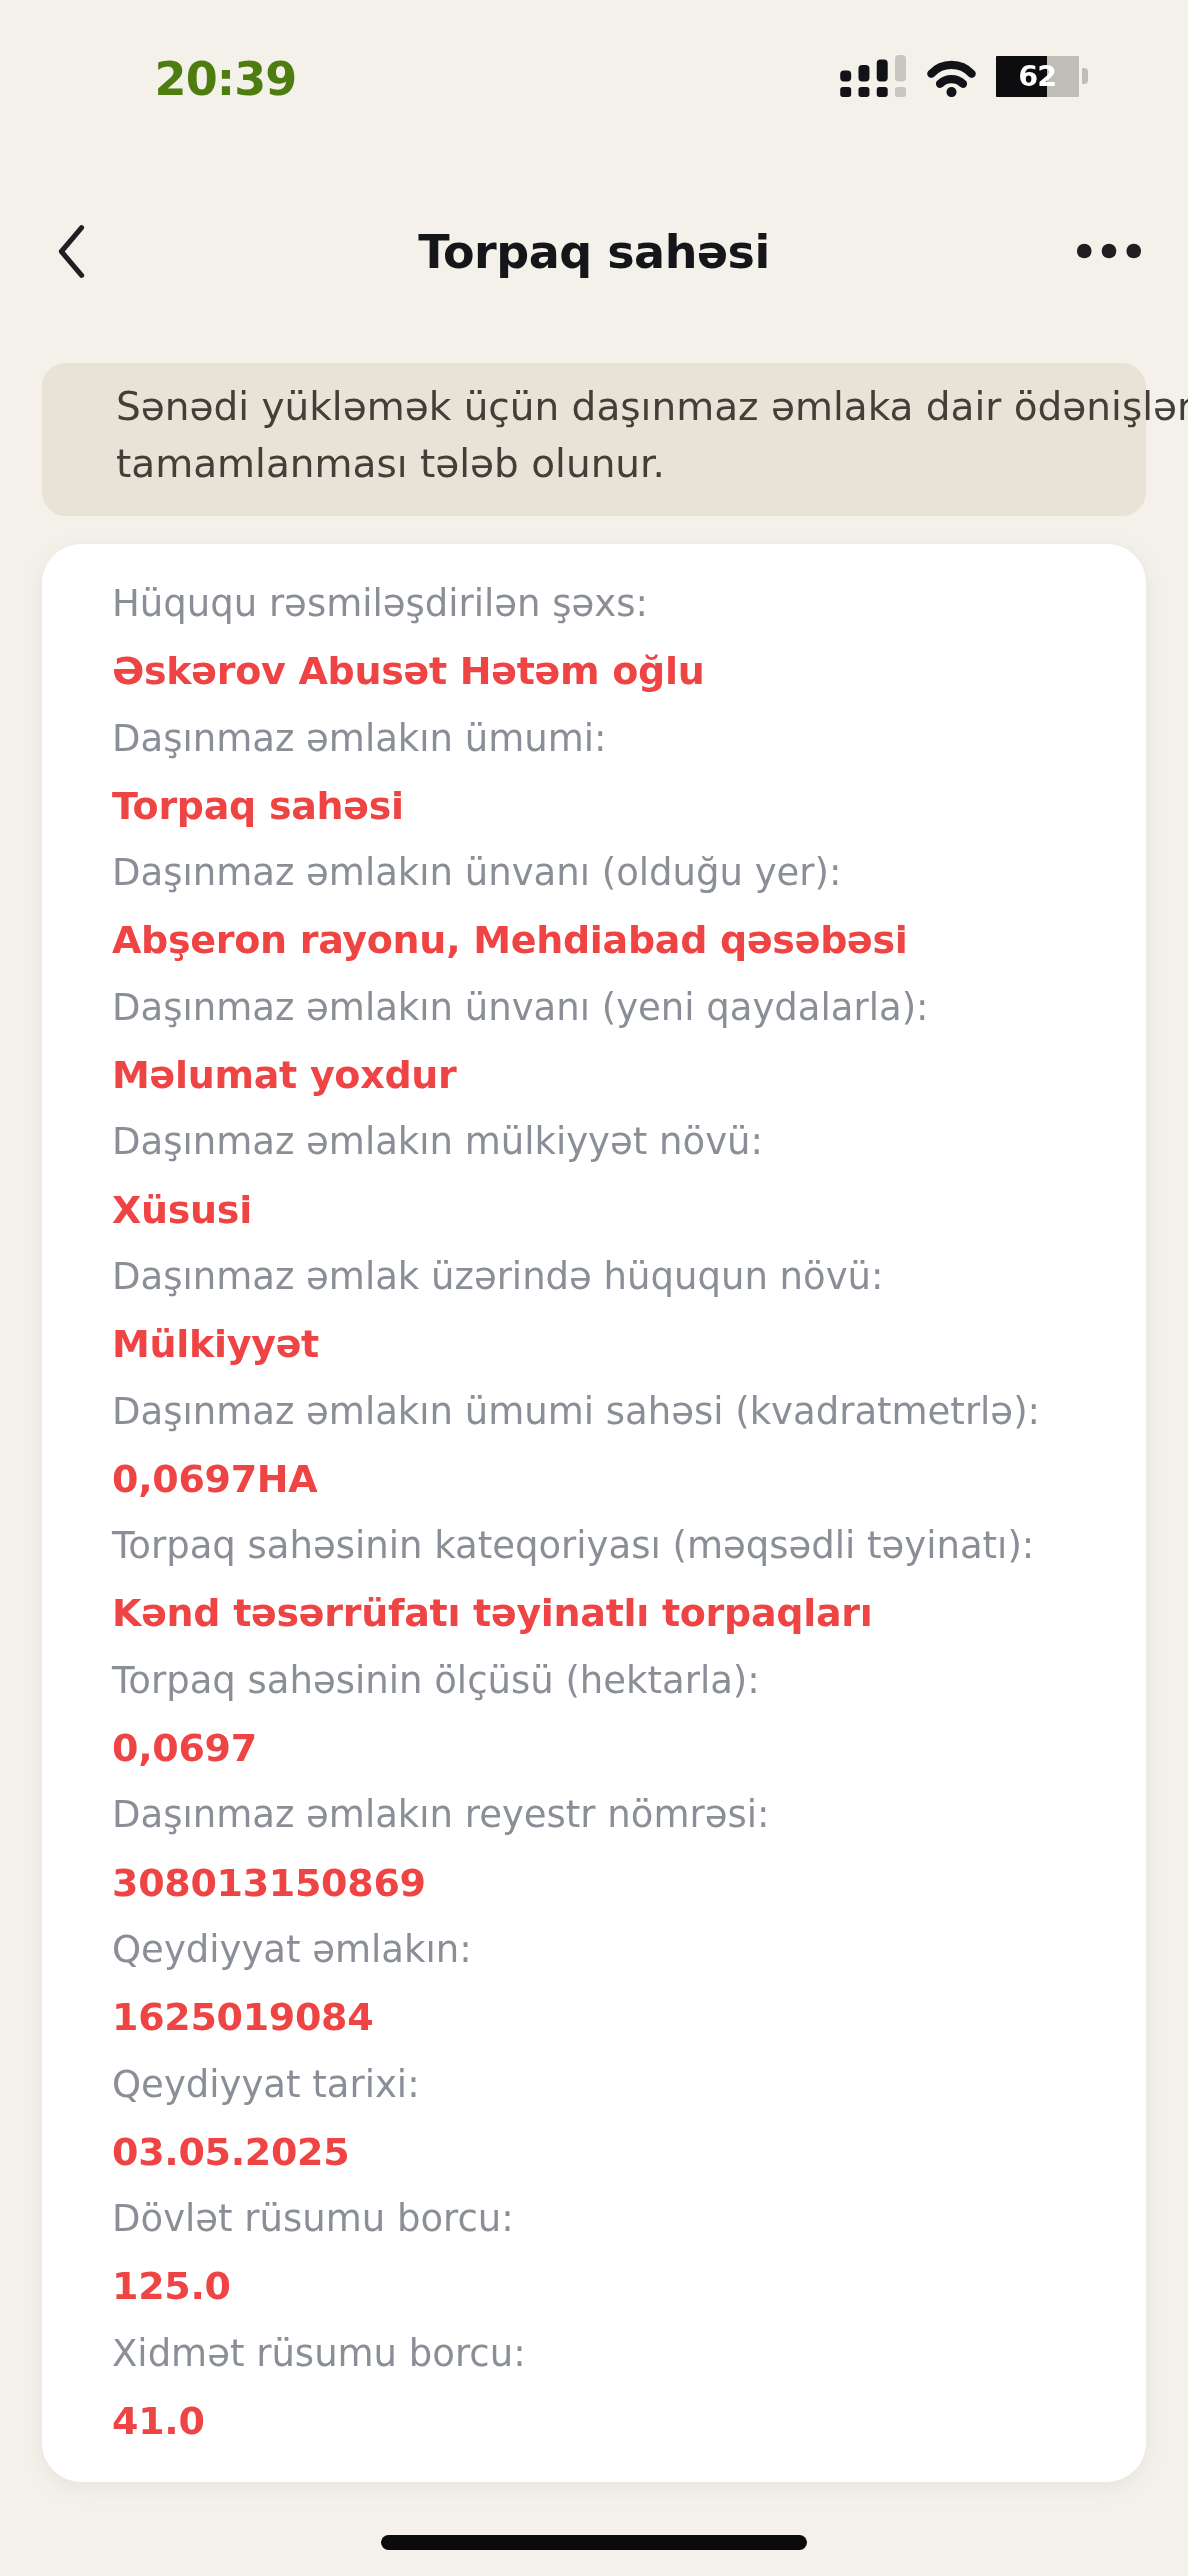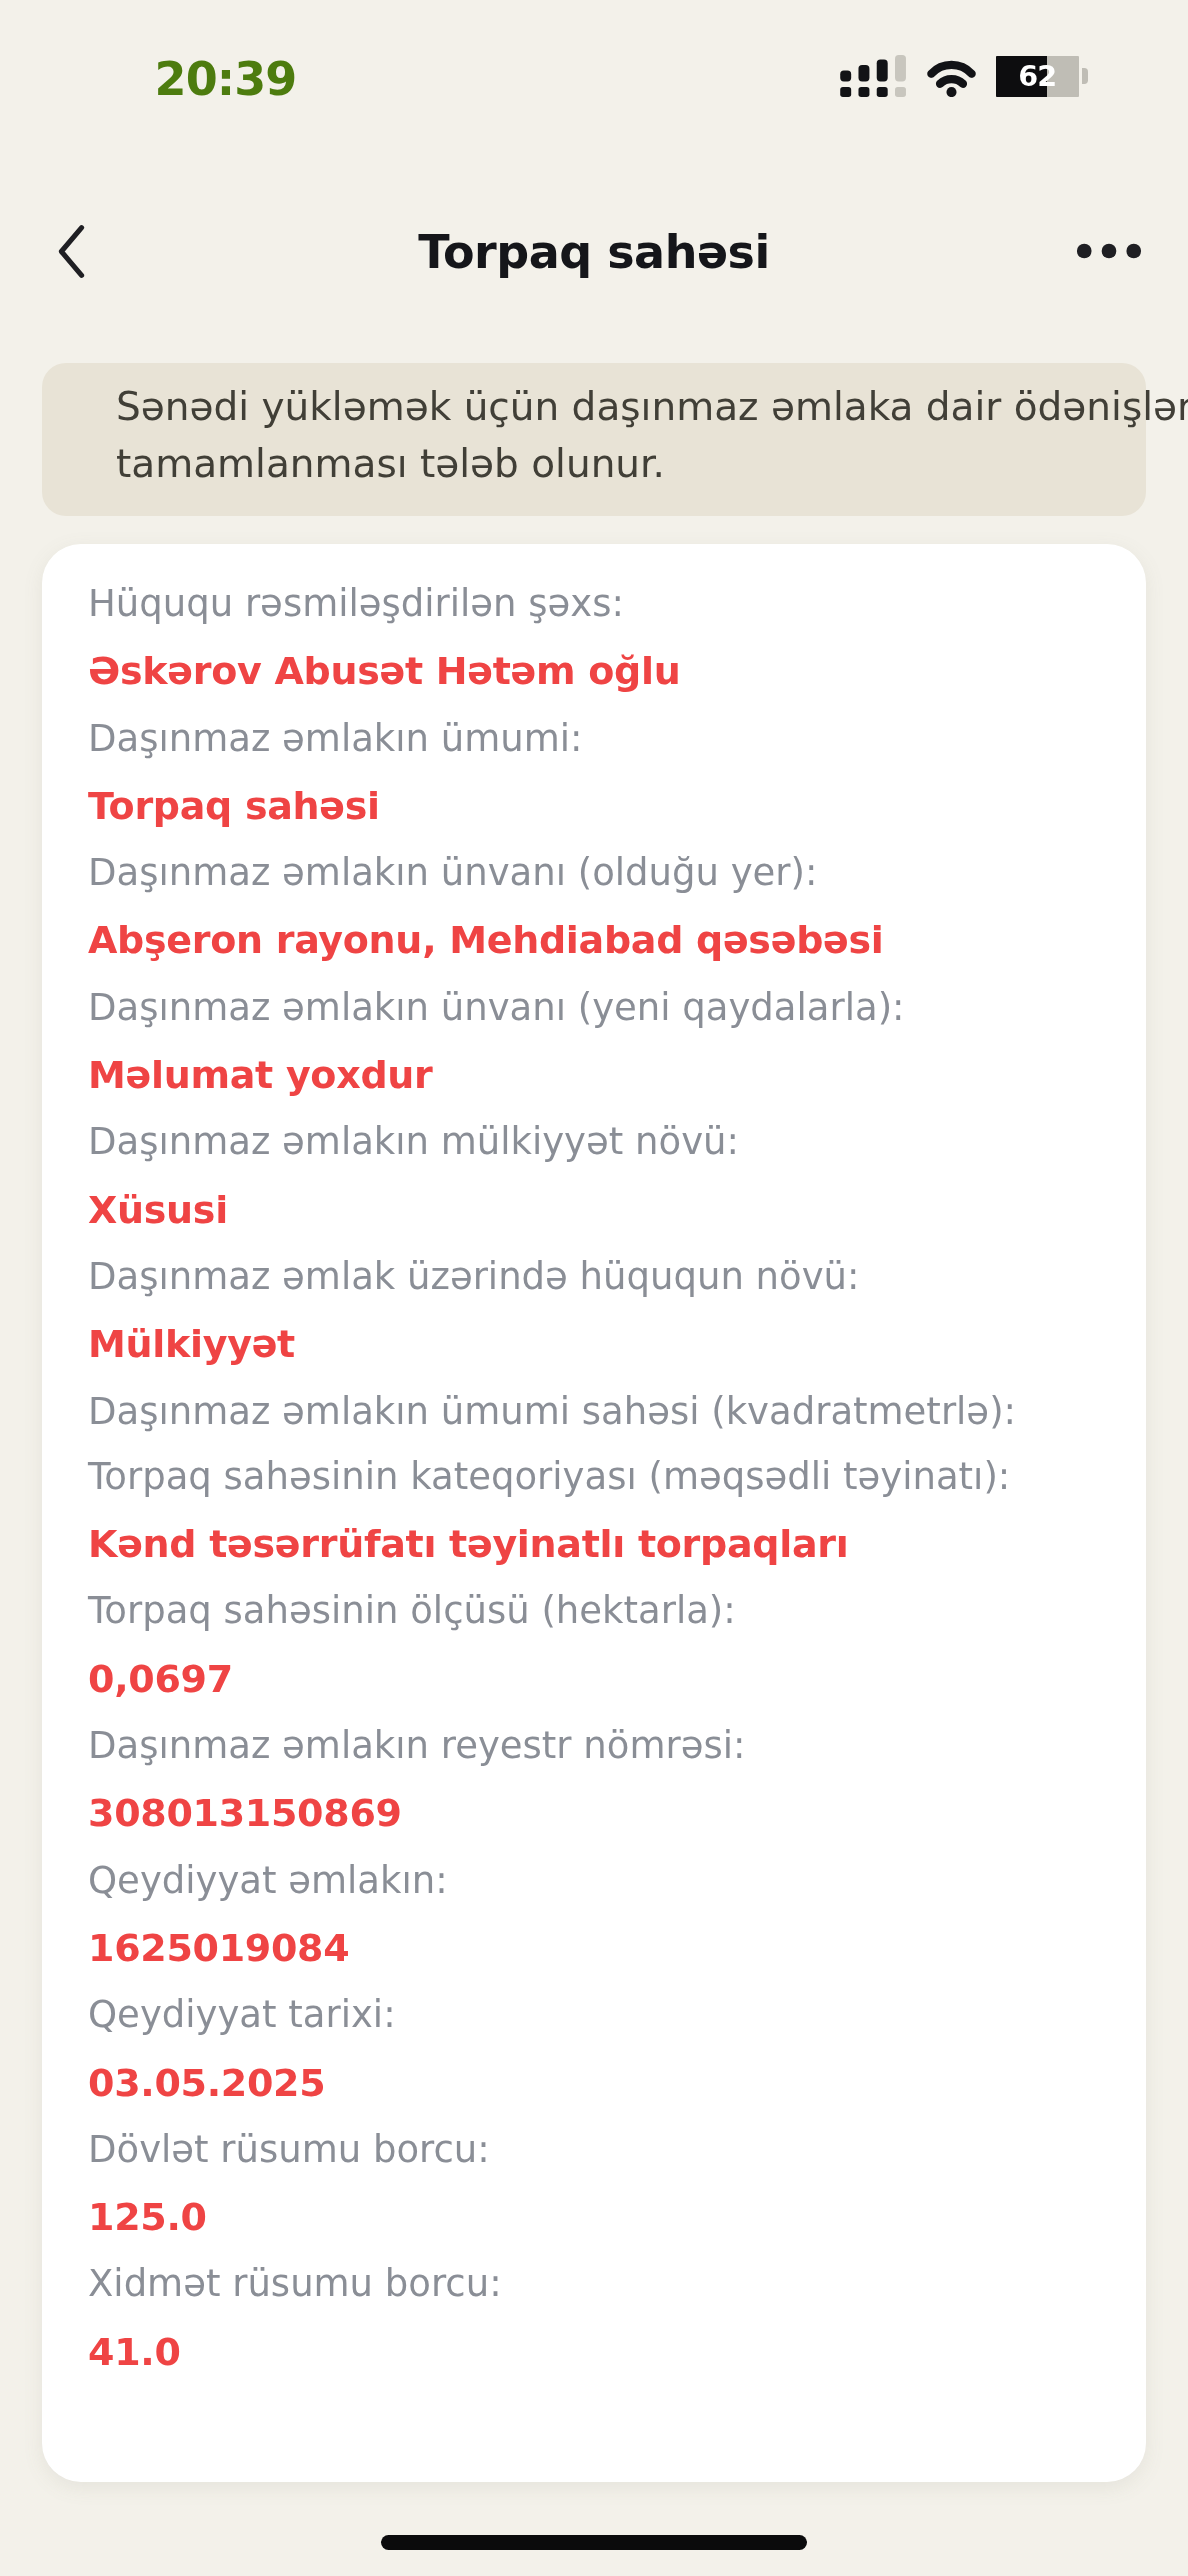--- a/index.html
+++ b/index.html
@@ -54,21 +54,21 @@
   .notice .nline { white-space: nowrap; }
 
   
   .card {
     position: absolute; left: 42px; top: 544px; width: 1104px; height: 1938px;
     background: #FFFFFF; border-radius: 39px;
     padding: 37px 46px 41px 46px;
     box-shadow: 0 5.5px 20px rgba(120, 115, 95, 0.10);
     overflow: hidden;
   }
-  .field { margin-bottom: 19.3px; }
+  .field { margin-bottom: 19.3px; margin-left: 24px; }
   .field:last-child { margin-bottom: 0; }
   .field-label {
     font-size: 37px; line-height: 46px; color: #8A8E96; font-weight: 400;
     white-space: nowrap; margin-bottom: 19.3px;
   }
   .field-value {
     font-size: 38px; line-height: 50px; color: #ef4444; font-weight: 700;
     letter-spacing: -0.3px; white-space: nowrap;
   }
 
@@ -161,20 +161,21 @@
     <div class="field-value">Xüsusi</div>
   </div>
 
   <div class="field">
     <div class="field-label">Daşınmaz əmlak üzərində hüququn növü:</div>
     <div class="field-value">Mülkiyyət</div>
   </div>
 
   <div class="field">
     <div class="field-label">Daşınmaz əmlakın ümumi sahəsi (kvadratmetrlə):</div>
+    <div class="field-value">0,0697HA</div>
   </div>
 
   <div class="field">
     <div class="field-label">Torpaq sahəsinin kateqoriyası (məqsədli təyinatı):</div>
     <div class="field-value">Kənd təsərrüfatı təyinatlı torpaqları</div>
   </div>
 
   <div class="field">
     <div class="field-label">Torpaq sahəsinin ölçüsü (hektarla):</div>
     <div class="field-value">0,0697</div>

